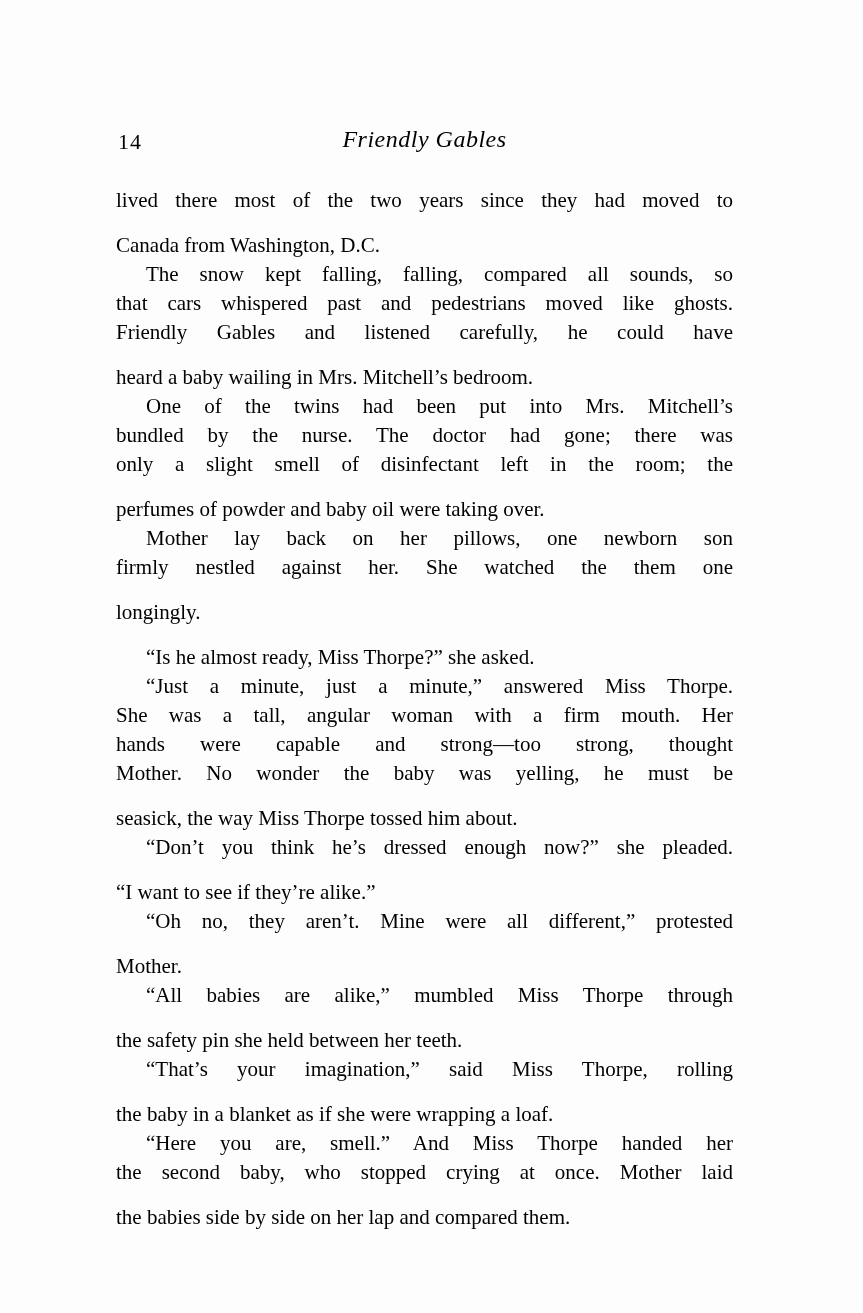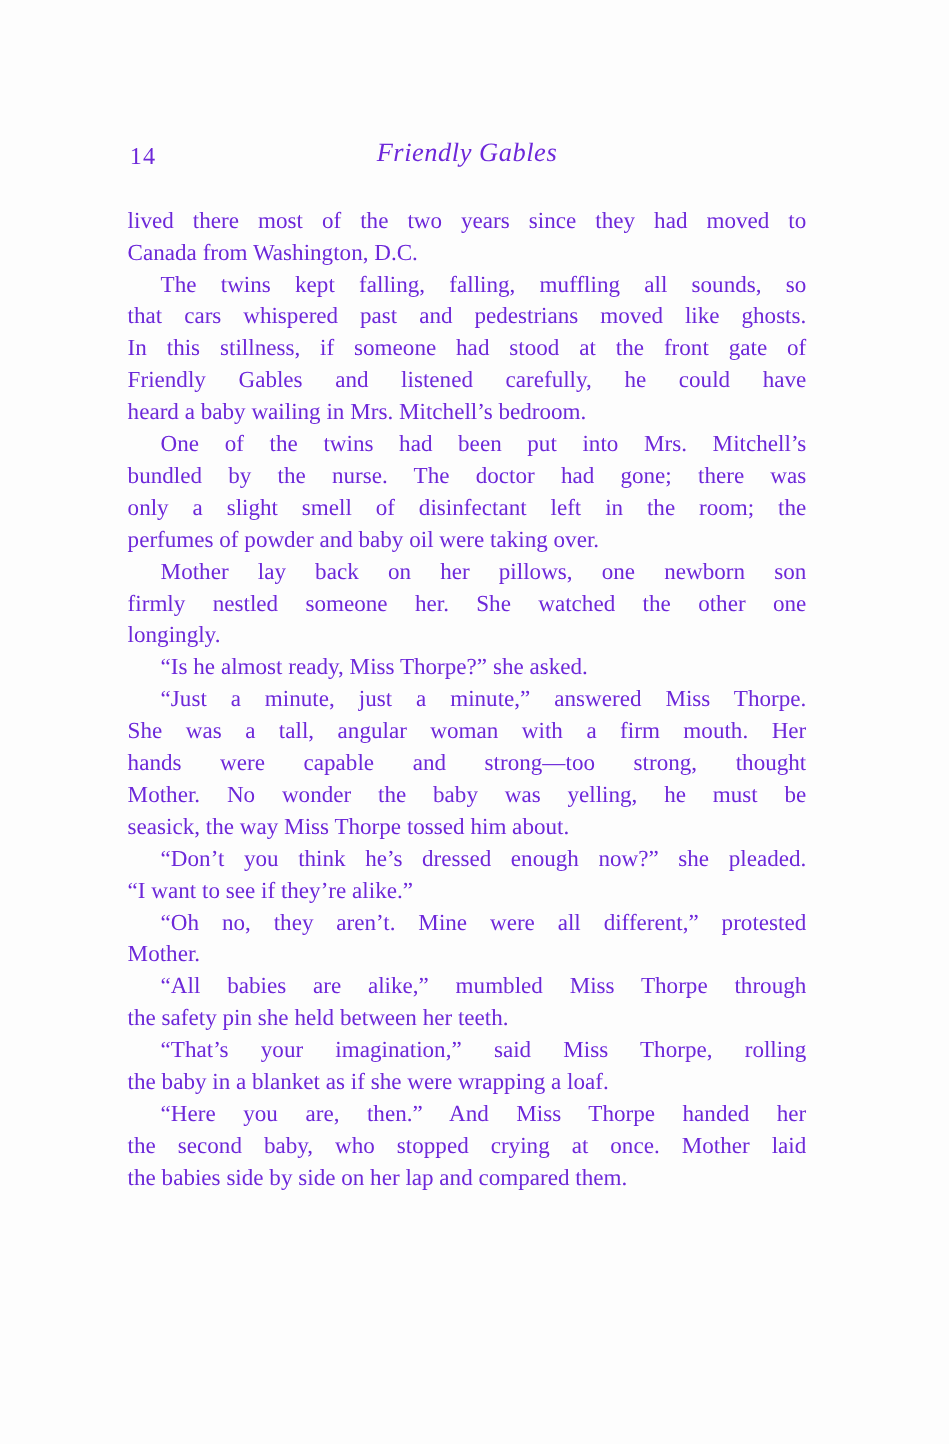--- a/index.html
+++ b/index.html
@@ -7,21 +7,21 @@
     padding: 0;
     background: #ffffff;
   }
   .page {
     position: relative;
     width: 863px;
     height: 1313px;
     background: #fdfdfd;
     overflow: hidden;
     font-family: "Liberation Serif", serif;
-    color: #6d28d9;
+    color: #000000;
   }
   .text-block {
     position: absolute;
     left: 116px;
     top: 126px;
     width: 617px;
   }
   .header-row {
     position: relative;
     height: 30px;
@@ -50,55 +50,55 @@
     padding: 0;
   }
   .line {
     text-align: justify;
     text-align-last: justify;
     white-space: normal;
     hyphens: none;
   }
   .line.last {
     text-align-last: left;
+    margin-top: 16px;
   }
   .para.indent .line:first-child {
     text-indent: 30px;
   }
 </style>
 </head>
 <body>
 
 <div class="page">
   <div class="text-block">
     <header class="header-row">
       <span class="page-number">14</span>
       <span class="header-title">Friendly Gables</span>
     </header>
     <main class="body-text">
         <div class="para">
           <div class="line">lived there most of the two years since they had moved to</div>
           <div class="line last">Canada from Washington, D.C.</div>
         </div>
         <div class="para indent">
-          <div class="line">The twins kept falling, falling, muffling all sounds, so</div>
+          <div class="line">The snow kept falling, falling, compared all sounds, so</div>
           <div class="line">that cars whispered past and pedestrians moved like ghosts.</div>
-          <div class="line">In this stillness, if someone had stood at the front gate of</div>
           <div class="line">Friendly Gables and listened carefully, he could have</div>
           <div class="line last">heard a baby wailing in Mrs. Mitchell’s bedroom.</div>
         </div>
         <div class="para indent">
           <div class="line">One of the twins had been put into Mrs. Mitchell’s</div>
           <div class="line">bundled by the nurse. The doctor had gone; there was</div>
           <div class="line">only a slight smell of disinfectant left in the room; the</div>
           <div class="line last">perfumes of powder and baby oil were taking over.</div>
         </div>
         <div class="para indent">
           <div class="line">Mother lay back on her pillows, one newborn son</div>
-          <div class="line">firmly nestled someone her. She watched the other one</div>
+          <div class="line">firmly nestled against her. She watched the them one</div>
           <div class="line last">longingly.</div>
         </div>
         <div class="para indent">
           <div class="line last">“Is he almost ready, Miss Thorpe?” she asked.</div>
         </div>
         <div class="para indent">
           <div class="line">“Just a minute, just a minute,” answered Miss Thorpe.</div>
           <div class="line">She was a tall, angular woman with a firm mouth. Her</div>
           <div class="line">hands were capable and strong—too strong, thought</div>
           <div class="line">Mother. No wonder the baby was yelling, he must be</div>
@@ -114,19 +114,19 @@
         </div>
         <div class="para indent">
           <div class="line">“All babies are alike,” mumbled Miss Thorpe through</div>
           <div class="line last">the safety pin she held between her teeth.</div>
         </div>
         <div class="para indent">
           <div class="line">“That’s your imagination,” said Miss Thorpe, rolling</div>
           <div class="line last">the baby in a blanket as if she were wrapping a loaf.</div>
         </div>
         <div class="para indent">
-          <div class="line">“Here you are, then.” And Miss Thorpe handed her</div>
+          <div class="line">“Here you are, smell.” And Miss Thorpe handed her</div>
           <div class="line">the second baby, who stopped crying at once. Mother laid</div>
           <div class="line last">the babies side by side on her lap and compared them.</div>
         </div>
       </main>
   </div>
 </div>
 
 </body></html>

